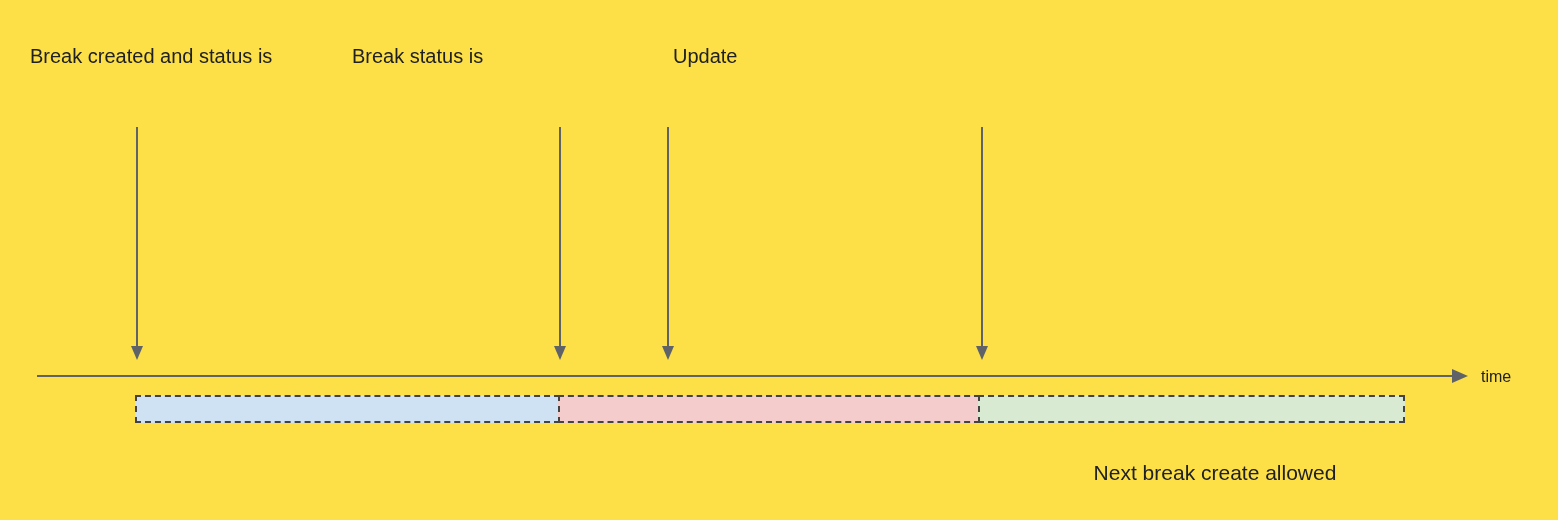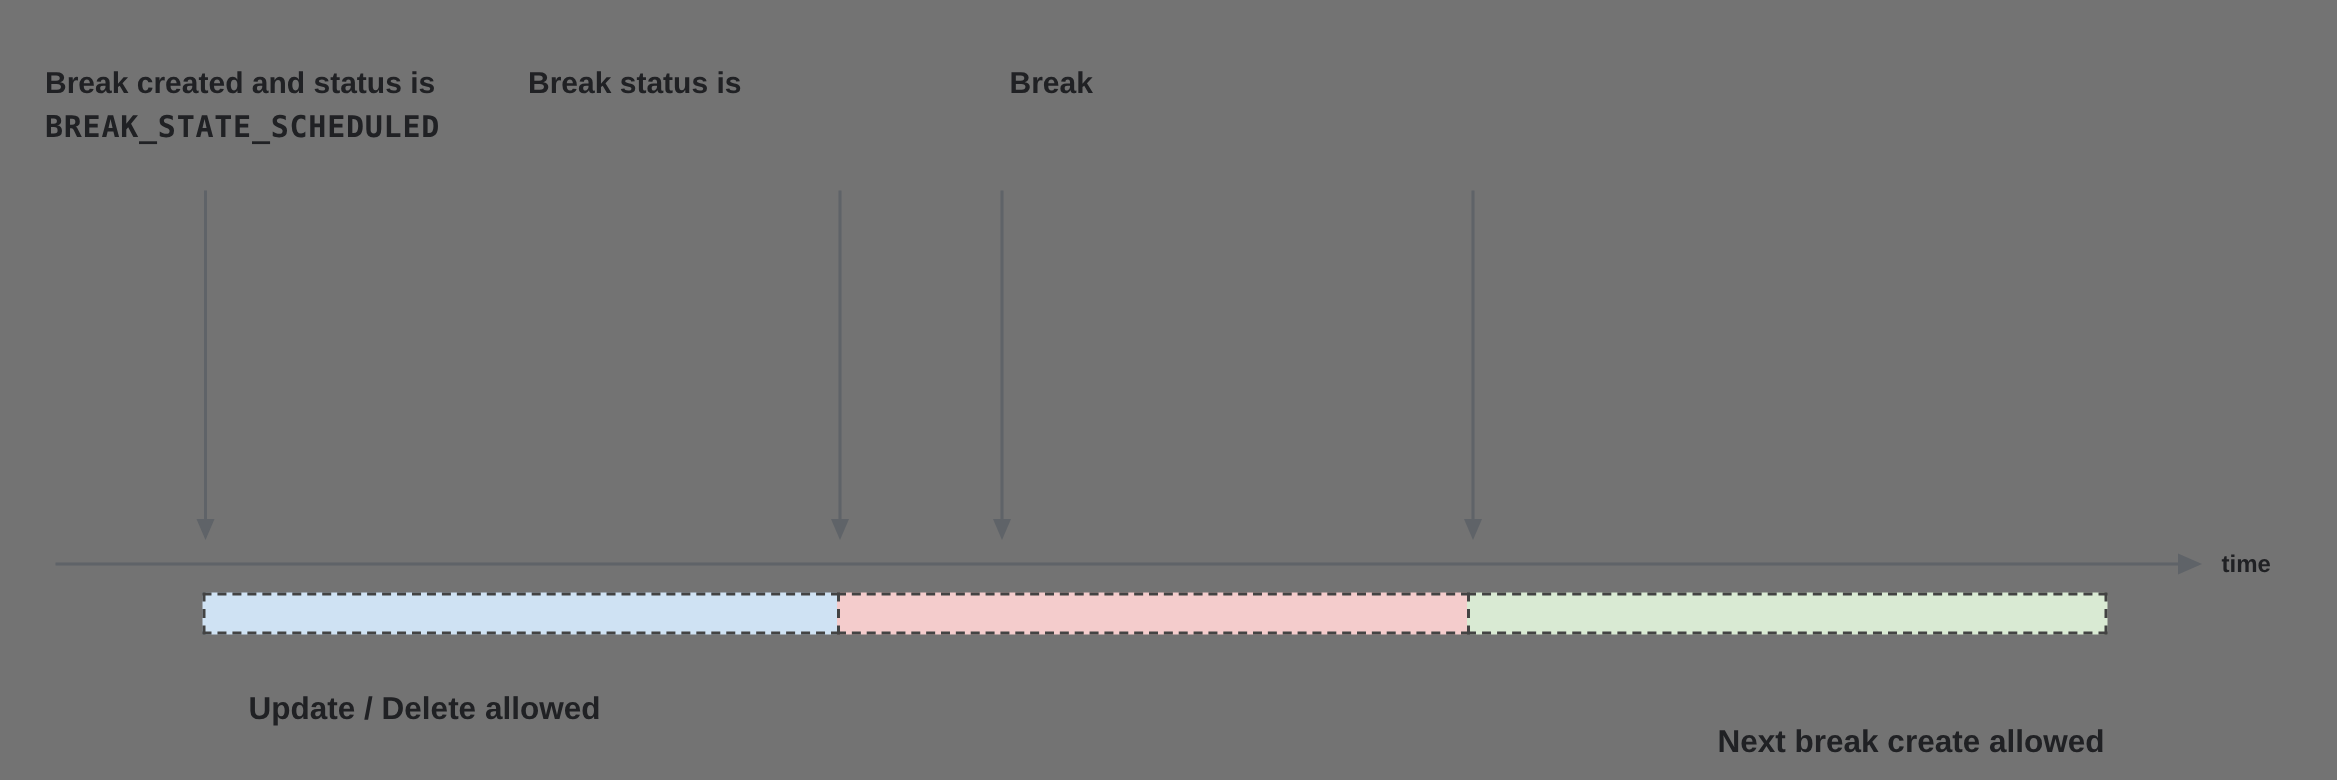--- a/index.html
+++ b/index.html
@@ -1,23 +1,22 @@
 <!DOCTYPE html>
 <html><head>
 <meta charset="utf-8">
 <style>
   html,body{margin:0;padding:0;background:#ffffff;}
   .canvas{
     position:relative;
     width:1558px;height:520px;
-    background:#737373;
+    background:#fde047;
     font-family:"Liberation Sans", sans-serif;
     color:#202124;
     overflow:hidden;
-    font-weight:bold;
   }
   
   .annotation{
     position:absolute;
     font-size:20px;
     line-height:28px;
     color:#202124;
     white-space:nowrap;
   }
   .annotation .mono{
@@ -73,36 +72,35 @@
   .seg3{left:978px;width:423px;}
   
   .seg-label{
     position:absolute;top:460px;
     transform:translateX(-50%);
     font-size:21px;line-height:26px;
     color:#202124;white-space:nowrap;
   }
   .lbl1{left:283px;}
   .lbl2{left:777px;}
-  .lbl3{left:1274px;margin-top:22px;}
+  .lbl3{left:1215px;}
 </style>
 </head>
 <body>
 
 <div class="canvas">
 
   <div class="annotation ann1">
     <div>Break created and status is</div>
-    <div class="mono">BREAK_STATE_SCHEDULED</div>
   </div>
   <div class="annotation ann2">
     <div>Break status is</div>
   </div>
   <div class="annotation ann3">
-    <div>Break</div>
+    <div>Update</div>
   </div>
 
   <div class="v-arrow va1">
     <div class="shaft"></div>
     <div class="head"></div>
   </div>
   <div class="v-arrow va2">
     <div class="shaft"></div>
     <div class="head"></div>
   </div>
@@ -116,16 +114,15 @@
   </div>
 
   <div class="axis-line"></div>
   <div class="axis-head"></div>
   <div class="axis-label">time</div>
 
   <div class="segment seg1" style="background-color: rgb(207, 226, 243);"></div>
   <div class="segment seg2" style="background-color: rgb(244, 204, 204);"></div>
   <div class="segment seg3" style="background-color: rgb(217, 234, 211);"></div>
 
-  <div class="seg-label lbl1">Update / Delete allowed</div>
   <div class="seg-label lbl3">Next break create allowed</div>
 
 </div>
 
 </body></html>

